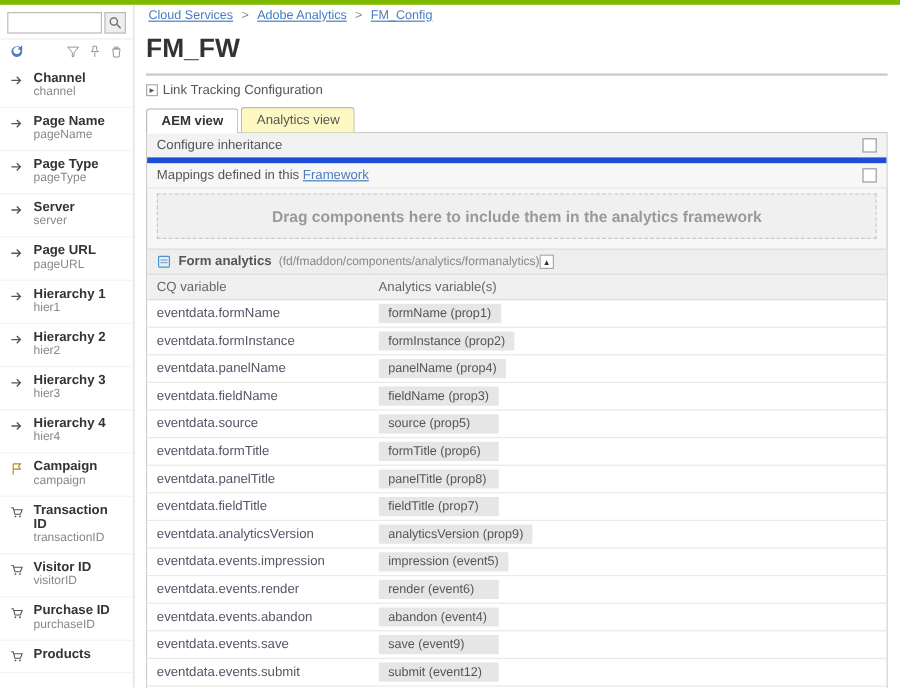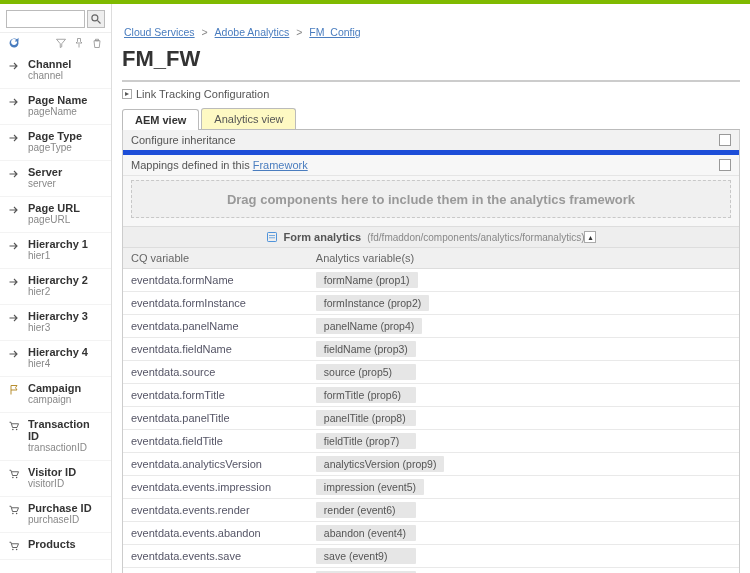--- a/index.html
+++ b/index.html
@@ -10,37 +10,37 @@
 .search-row { padding: 6px 6px 4px 6px; display: flex; align-items: center; gap: 2px; border-bottom: 1px solid #eee; }
 .search-row input { flex: 1; border: 1px solid #bbb; height: 18px; padding: 0 4px; font-size: 11px; min-width: 0; }
 .search-btn { width: 18px; height: 18px; border: 1px solid #bbb; background: #eee; display: flex; align-items: center; justify-content: center; color: #555; }
 .side-tools { display: flex; justify-content: flex-end; gap: 6px; padding: 4px 8px 2px 8px; color: #888; align-items: center; }
 .side-tools .left-ico { margin-right: auto; color: #4a7dbf; }
 .side-list { overflow-y: auto; flex: 1; }
 .side-item { display: flex; gap: 8px; padding: 5px 8px 7px 8px; align-items: flex-start; border-bottom: 1px solid #f3f3f3; }
 .side-ico { width: 12px; height: 12px; margin-top: 2px; display: flex; align-items: center; justify-content: center; color: #555; flex-shrink: 0; }
 .side-text .lbl { font-weight: bold; color: #333; font-size: 11px; line-height: 12px; }
 .side-text .sub { color: #888; font-size: 10px; line-height: 11px; }
-.main { flex: 1; padding: 20px 10px 10px 10px; overflow-y: auto; }
+.main { flex: 1; padding: 1px 10px 10px 10px; overflow-y: auto; }
 .crumbs { font-size: 10.5px; color: #555; padding: 2px 0 6px 0; }
 .crumbs a { color: #4a7dbf; text-decoration: underline; margin: 0 2px; }
 .crumbs .sep { color: #888; margin: 0 2px; }
 h1.page-title { font-size: 22px; font-weight: bold; color: #333; padding: 2px 0 8px 0; border-bottom: 2px solid #ccc; margin-bottom: 4px; }
 .collapse-row { display: flex; align-items: center; gap: 4px; padding: 2px 0 8px 0; color: #555; }
 .triangle { width: 10px; height: 10px; display: inline-flex; align-items: center; justify-content: center; border: 1px solid #aaa; font-size: 8px; line-height: 1; }
 .tabs { display: flex; border-bottom: 1px solid #bbb; }
 .tab { border: 1px solid #bbb; border-bottom: none; background: #fef9c3; padding: 4px 12px; font-size: 11px; border-radius: 3px 3px 0 0; margin-right: 2px; color: #555; }
 .tab.active { background: #fff; font-weight: bold; color: #333; position: relative; top: 1px; }
 .panel { border: 1px solid #ccc; border-top: none; background: #f7f7f7; }
 .line-row { display: flex; align-items: center; justify-content: space-between; padding: 4px 8px; border-bottom: 5px solid #1d4ed8; font-size: 11px; color: #555; background: #f2f2f2; }
 .chk { width: 12px; height: 12px; border: 1px solid #999; background: #fff; }
 .mappings-hdr { padding: 4px 8px; font-size: 11px; color: #555; display: flex; justify-content: space-between; align-items: center; background: #f7f7f7; border-bottom: 1px solid #e5e5e5; }
 .mappings-hdr .framework { color: #4a7dbf; text-decoration: underline; text-align: right; }
 .dropzone { margin: 4px 8px 8px 8px; border: 1px dashed #c8c8c8; background: #f0f0f0; height: 38px; display: flex; align-items: center; justify-content: center; color: #999; font-weight: bold; font-size: 13px; }
-.comp-hdr { display: flex; align-items: center; justify-content: center; background: #eee; padding: 4px 8px; border-top: 1px solid #ddd; border-bottom: 1px solid #ddd; }
+.comp-hdr { display: flex; align-items: center; justify-content: flex-start; background: #eee; padding: 4px 8px; border-top: 1px solid #ddd; border-bottom: 1px solid #ddd; }
 .comp-hdr .left { display: flex; align-items: center; gap: 6px; }
 .comp-hdr .title { font-weight: bold; font-size: 11px; color: #555; }
 .comp-hdr .pathinfo { font-size: 10px; color: #888; }
 .comp-hdr .caret { width: 12px; height: 12px; border: 1px solid #aaa; background: #fff; display: flex; align-items: center; justify-content: center; font-size: 8px; }
 .table { width: 100%; border-collapse: collapse; background: #fff; }
 .table th { text-align: left; font-weight: normal; color: #666; background: #f0f0f0; border-bottom: 1px solid #ddd; padding: 4px 8px; font-size: 11px; }
 .table td { padding: 3px 8px; font-size: 11px; color: #556; border-bottom: 1px solid #e9e9e9; }
 .table td.varcell span.pill { display: inline-block; background: #e6e6e6; padding: 2px 8px; border-radius: 1px; color: #555; font-size: 10.5px; min-width: 100px; }
 .table td.cq { width: 30%; }
 .svg-icon { width: 12px; height: 12px; }

